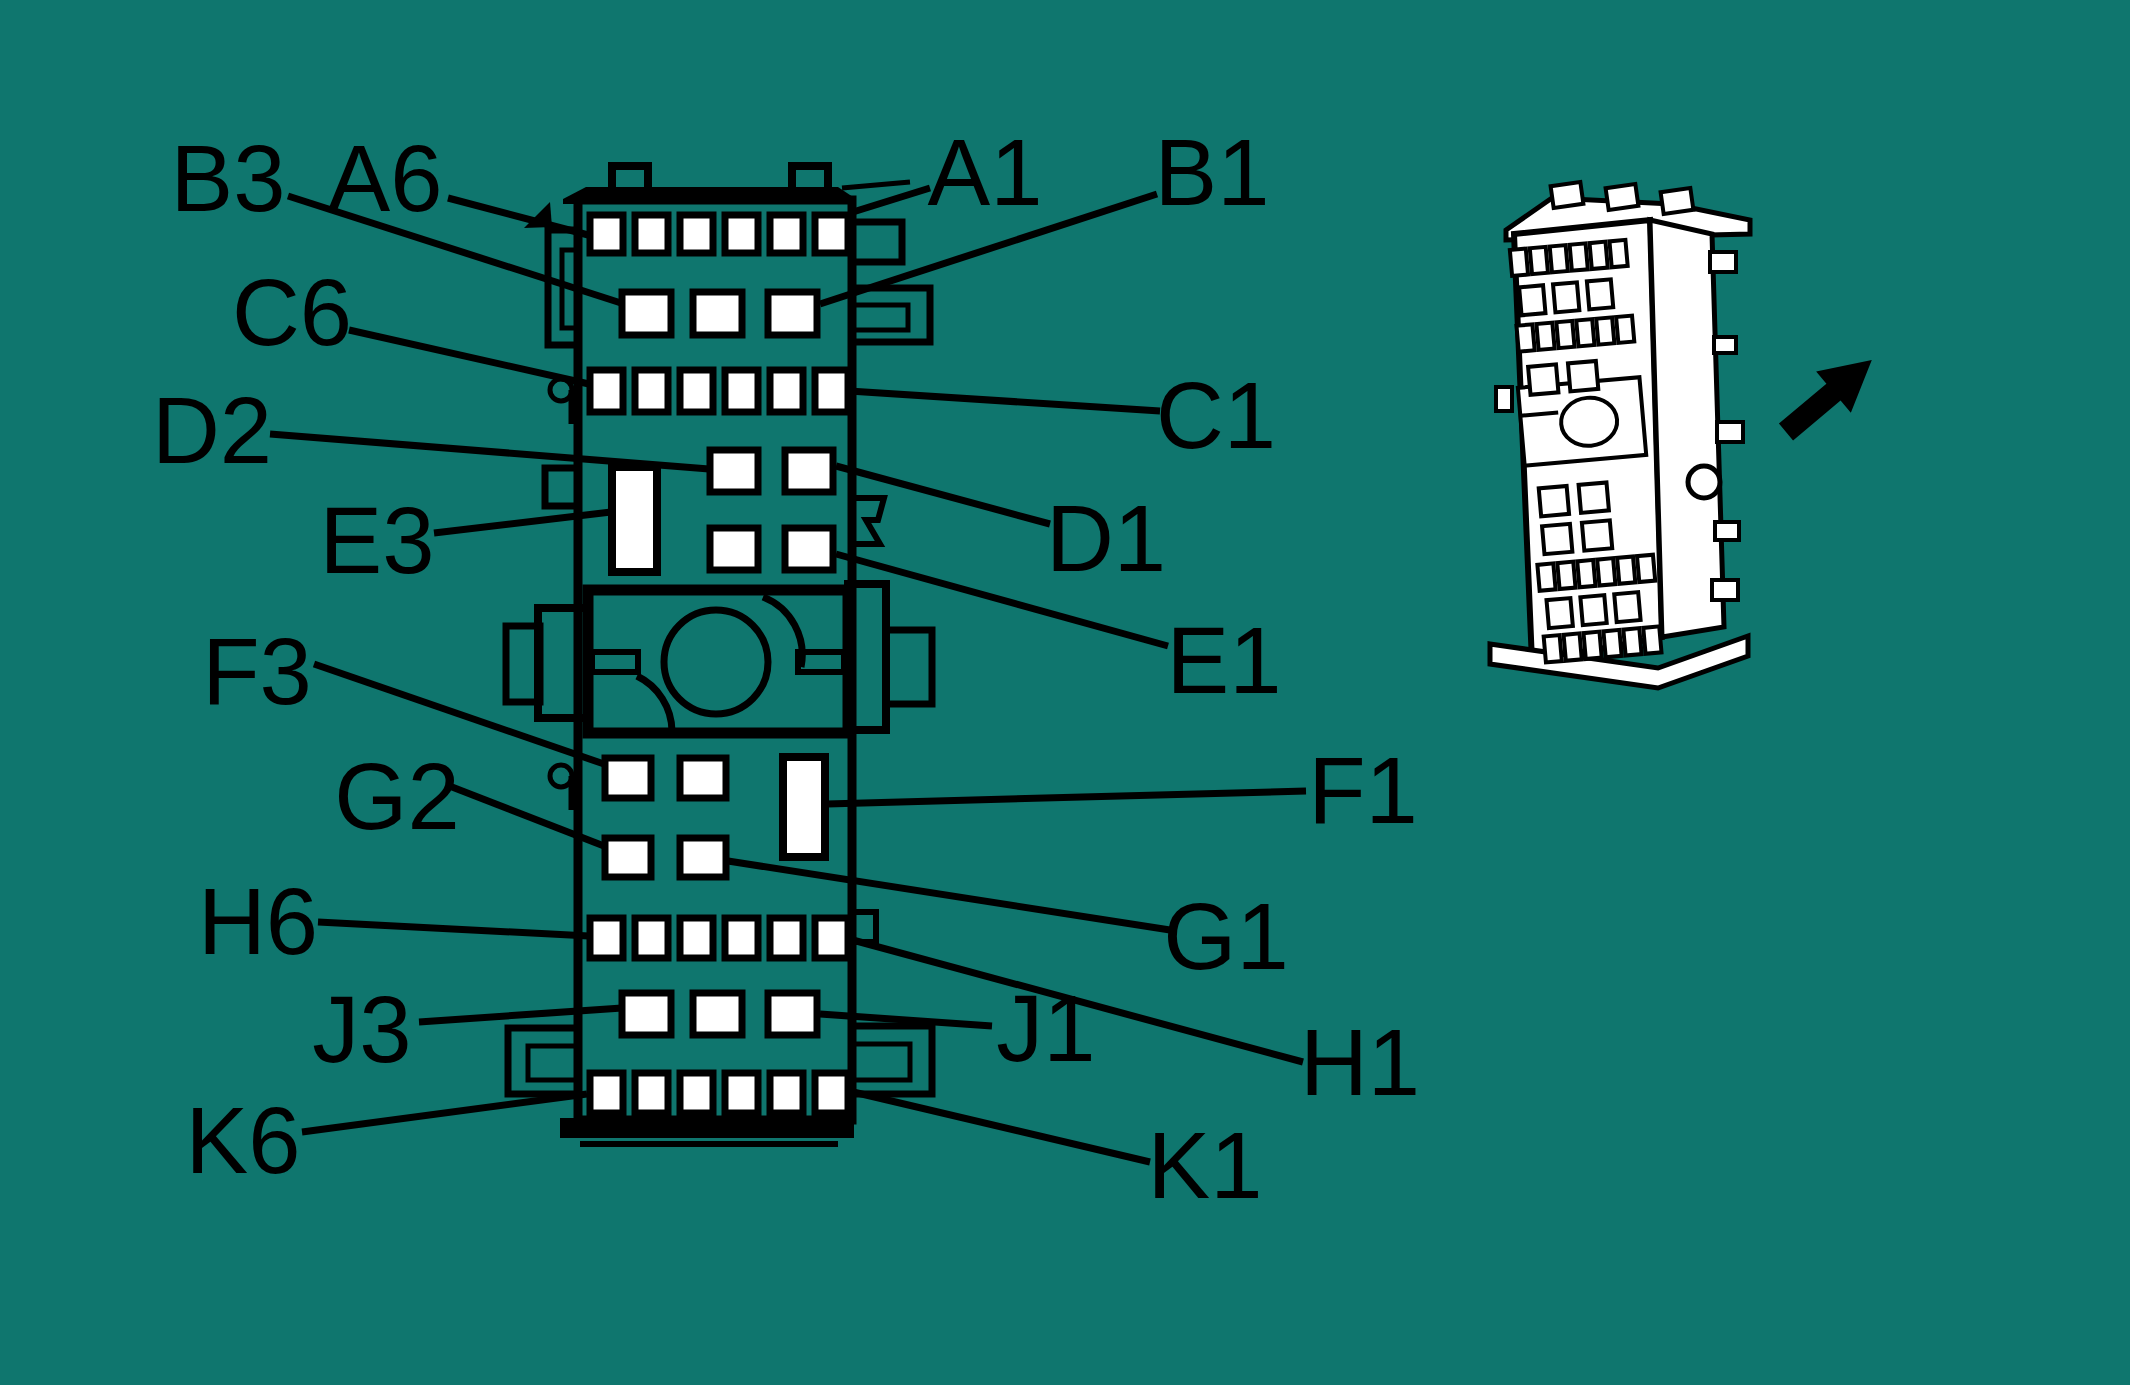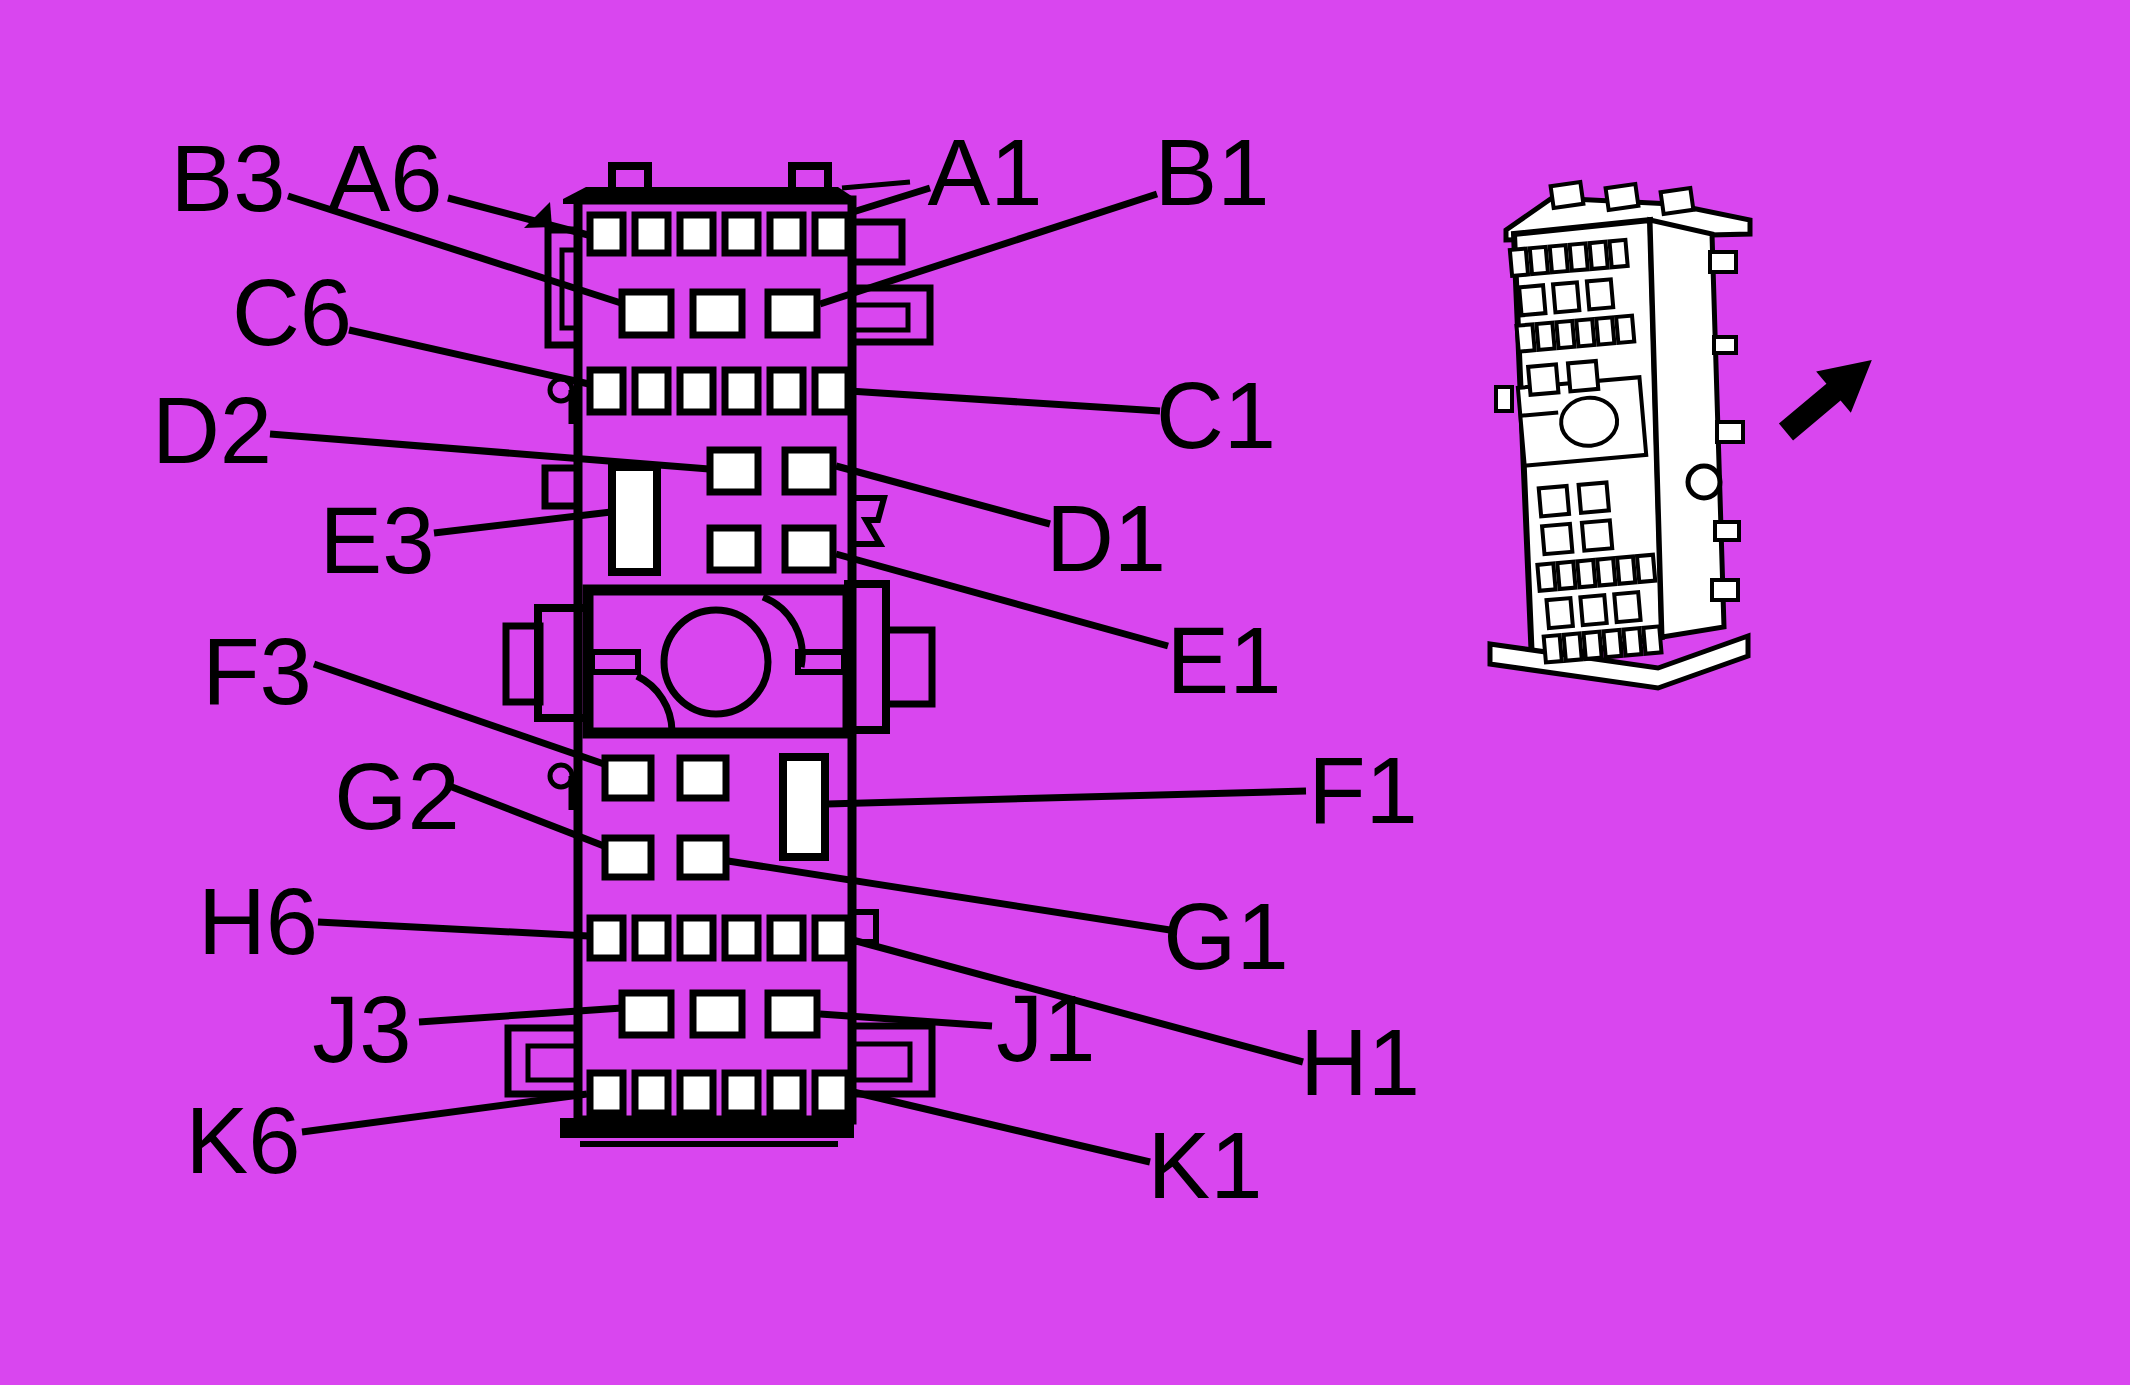--- a/index.html
+++ b/index.html
@@ -1,17 +1,17 @@
 <!DOCTYPE html>
 <html><head>
 <meta charset="utf-8">
 <title>Diagram</title>
 <style>
   html,body{margin:0;padding:0;background:#ffffff;}
-  .stage{position:relative;width:2130px;height:1385px;background:#d946ef;overflow:hidden;
+  .stage{position:relative;width:2130px;height:1385px;background:#0f766e;overflow:hidden;
          font-family:"Liberation Sans", sans-serif;}
   svg{position:absolute;left:0;top:0;}
   .pin{fill:#ffffff;stroke:#000000;stroke-width:7;}
   .slot{fill:#ffffff;stroke:#000000;stroke-width:8;}
   .leader{stroke:#000000;stroke-width:7;fill:none;}
   .pin-label{font-family:"Liberation Sans", sans-serif;font-size:94px;fill:#000000;
              text-anchor:middle;}
   .housing{fill:none;stroke:#000000;}
   .inset-line{fill:#ffffff;stroke:#000000;}
 </style>

